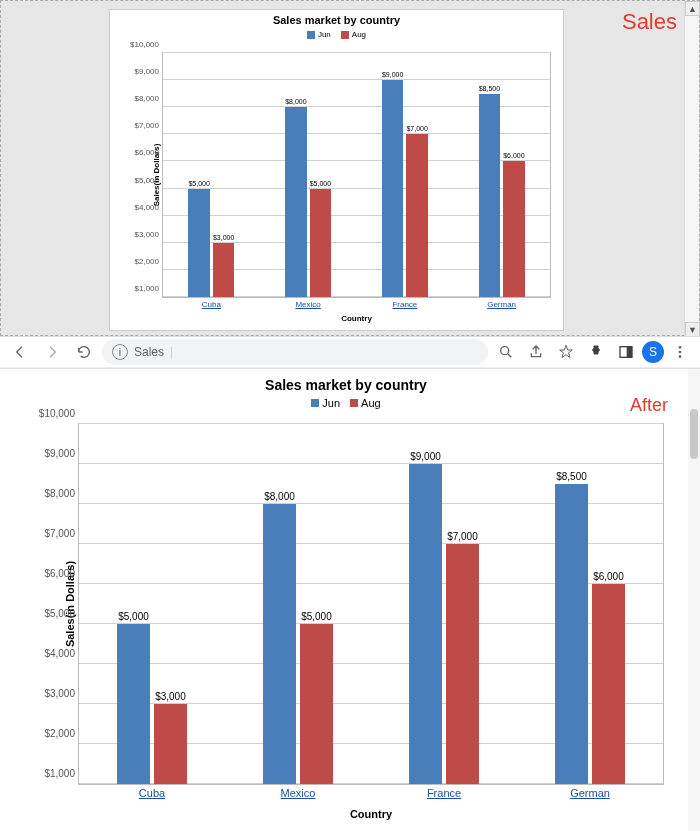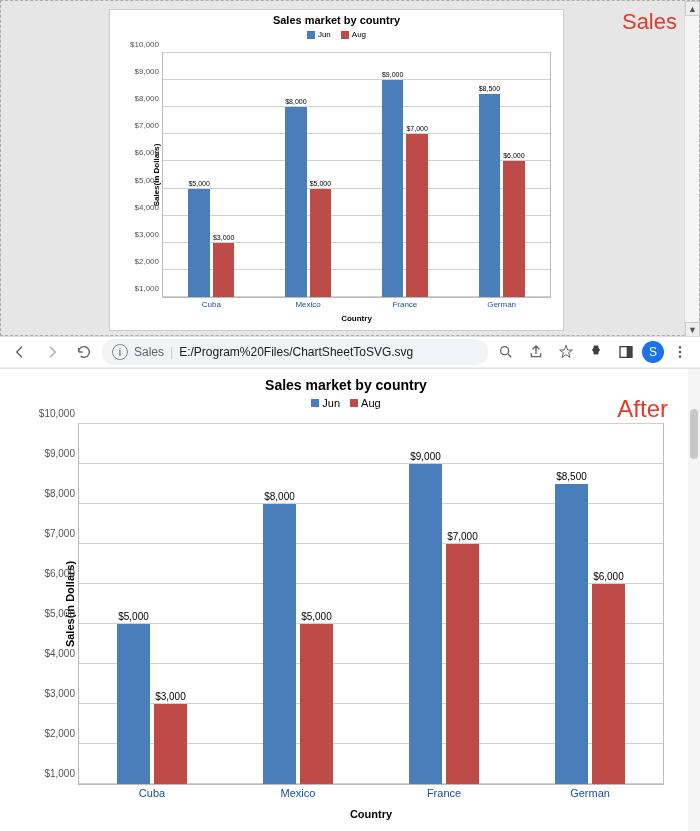--- a/index.html
+++ b/index.html
@@ -105,21 +105,21 @@
     background: #f5f5f5;
   }
   .bp-scroll .thumb {
     position: absolute; left: 2px; right: 2px; top: 40px; height: 50px;
     background: #c8c8c8; border-radius: 4px;
   }
   .label-after {
     position: absolute;
     top: 22px; right: 12px;
     color: #e23a2e;
-    font-size: 24px;
+    font-size: 18px;
     font-weight: 500;
     z-index: 5;
   }
   
   .ch-title {
     text-align: center;
     font-weight: bold;
     padding-top: 4px;
   }
   .ch-legend {
@@ -141,20 +141,21 @@
   }
   .y-tick {
     position: absolute; right: 100%; padding-right: 4px;
     font-size: 9px; color: #555; transform: translateY(-50%);
     white-space: nowrap;
   }
   .x-tick {
     position: absolute; top: 100%; padding-top: 3px;
     font-size: 9px; color: #1a4fa0; font-weight: 500;
     transform: translateX(-50%);
+    text-decoration: underline;
   }
   .x-label {
     position: absolute; left: 50%; bottom: -34px;
     transform: translateX(-50%);
     font-size: 10px; font-weight: bold;
   }
   .y-label {
     position: absolute; left: -46px; top: 50%;
     transform: translateY(-50%) rotate(-90deg);
     transform-origin: center;
@@ -274,21 +275,20 @@
     </div>
   <div class="bb-icon">
       <svg width="16" height="16" viewBox="0 0 24 24">
         <path d="M4 12a8 8 0 1 1 3 6.2M4 12V6m0 6h6" stroke="#5f6368" stroke-width="2" fill="none"></path>
       </svg>
     </div>
   <div class="addr-pill">
     <span class="info">i</span>
     <span>Sales</span>
     <span style="color:#ccc">|</span>
-    <span style="color:#202124">E:/Program%20Files/ChartSheetToSVG.svg</span>
   </div>
   <div class="right-icons">
     <div class="bb-icon">
         <svg width="16" height="16" viewBox="0 0 24 24">
           <circle cx="10" cy="10" r="6" stroke="#5f6368" stroke-width="2" fill="none"></circle>
           <path d="M15 15l5 5" stroke="#5f6368" stroke-width="2"></path>
         </svg>
       </div>
     <div class="bb-icon">
         <svg width="16" height="16" viewBox="0 0 24 24">

